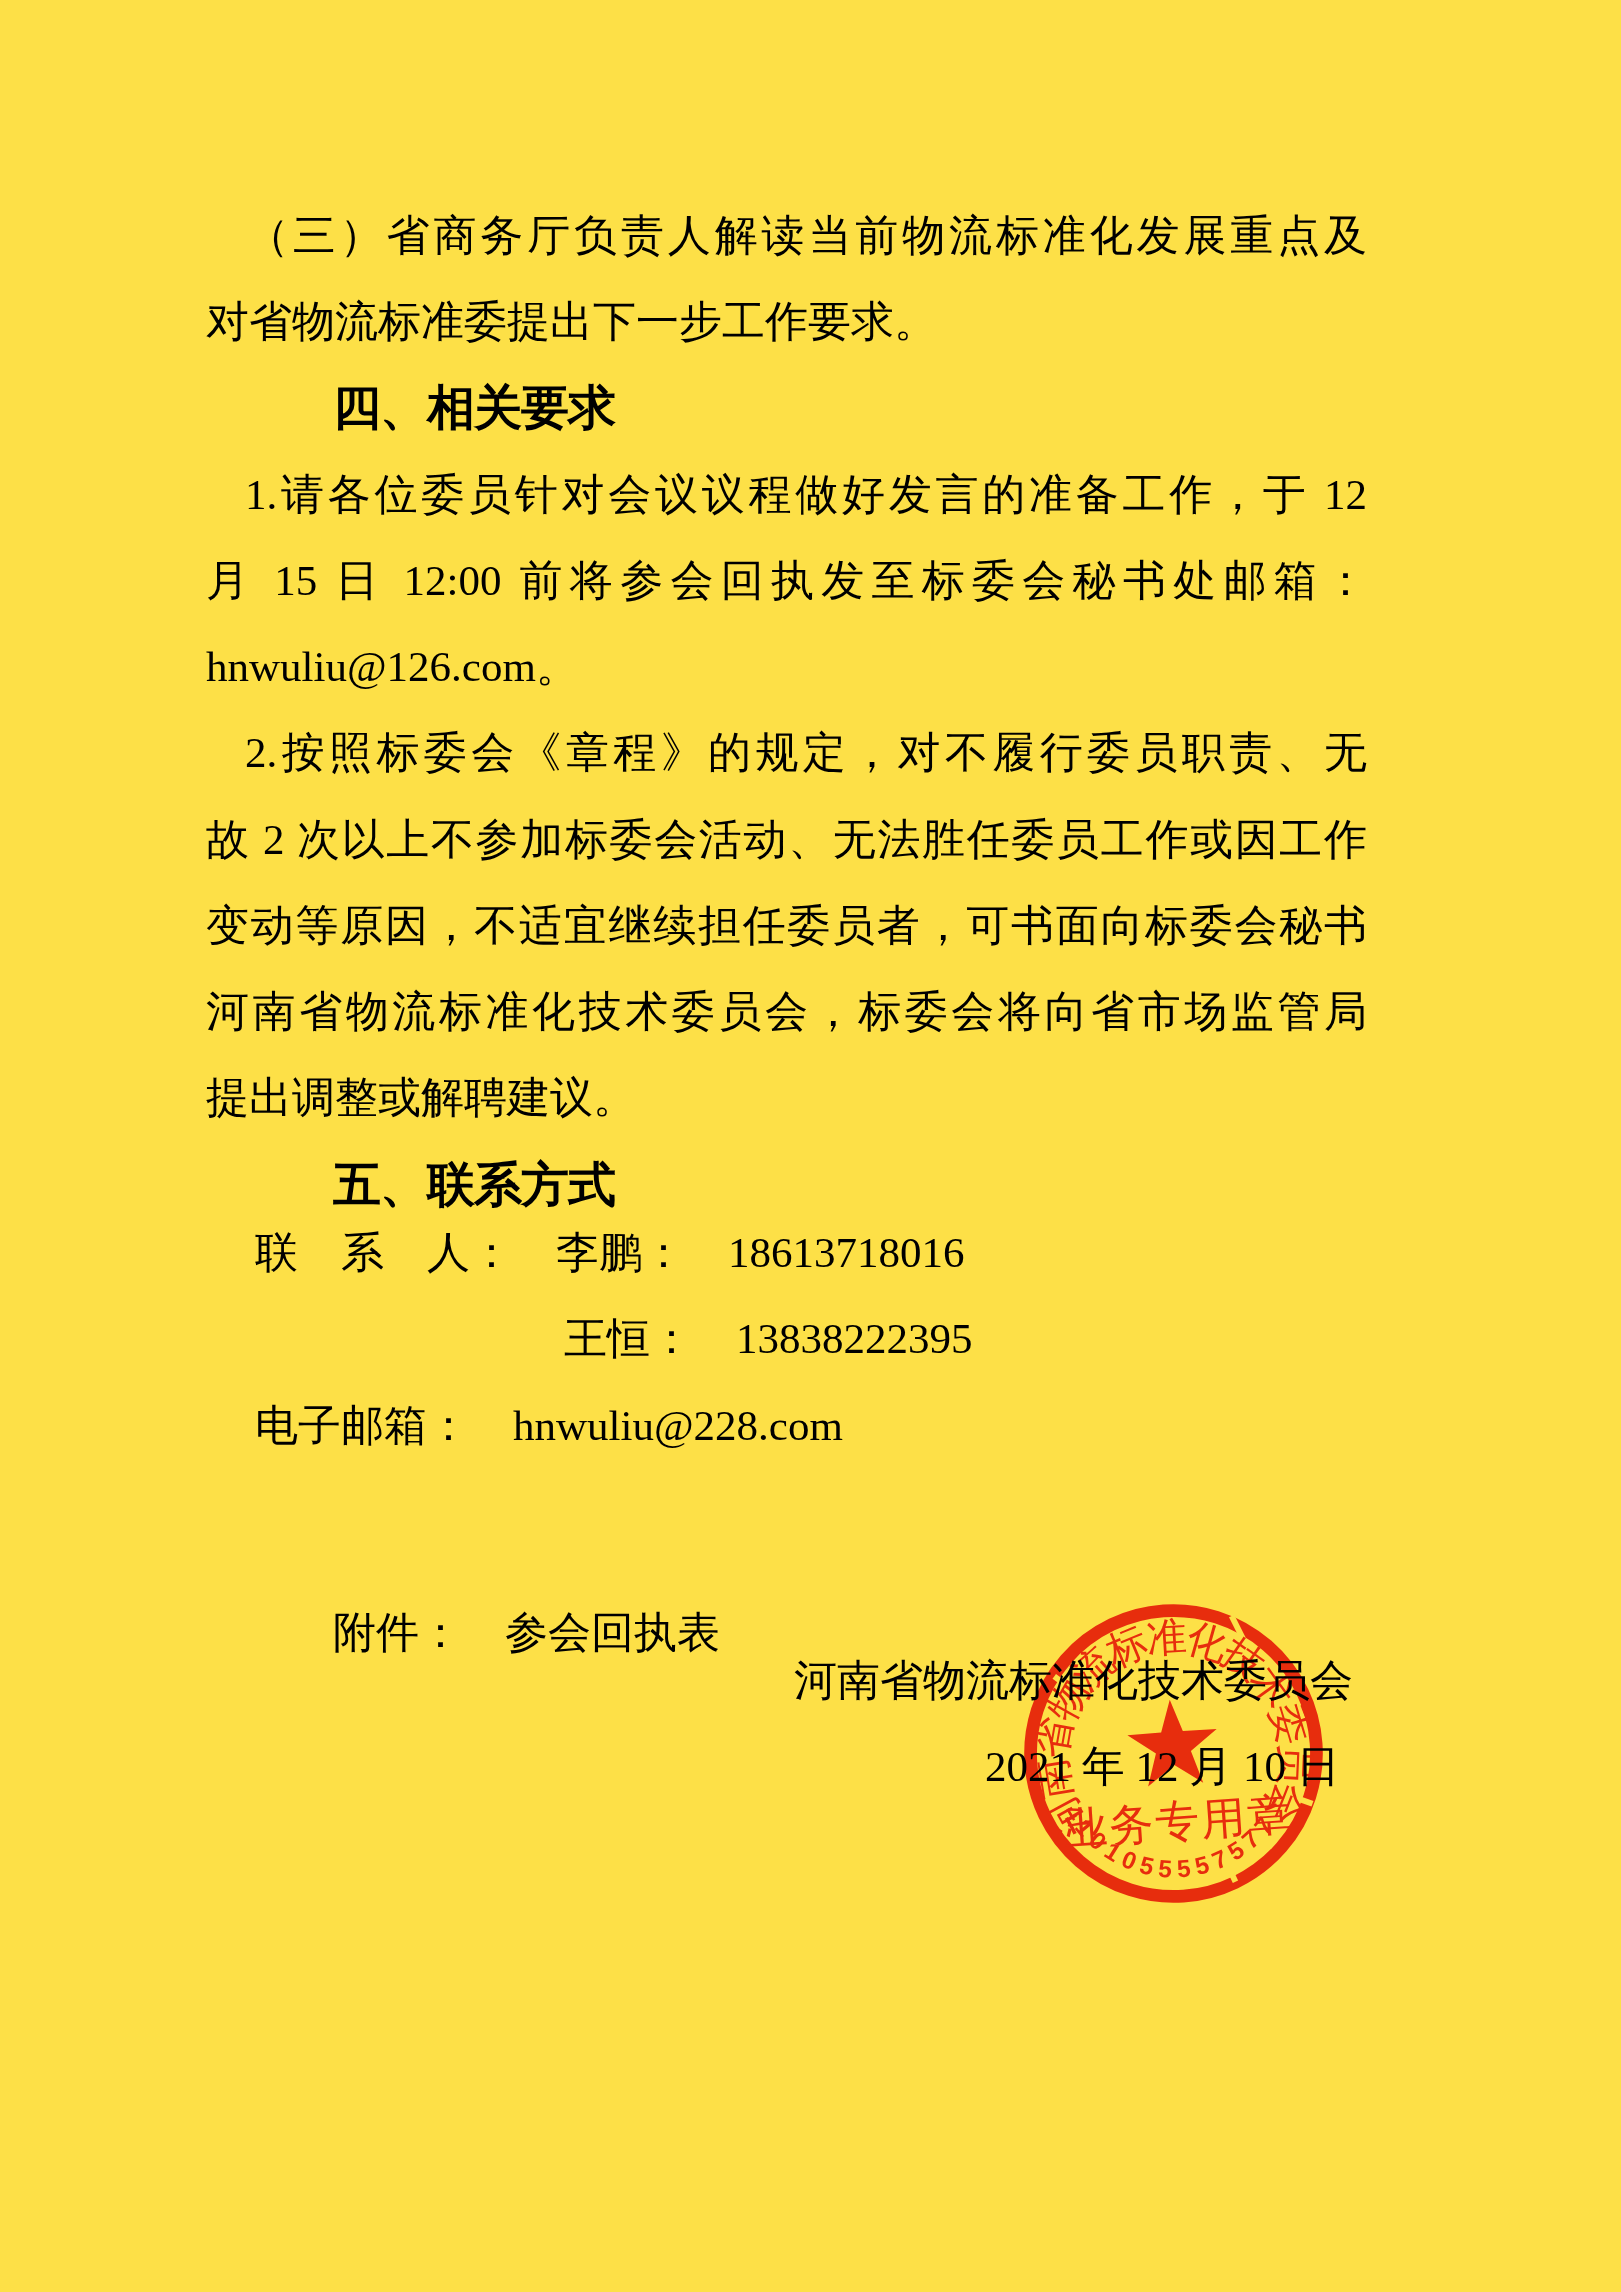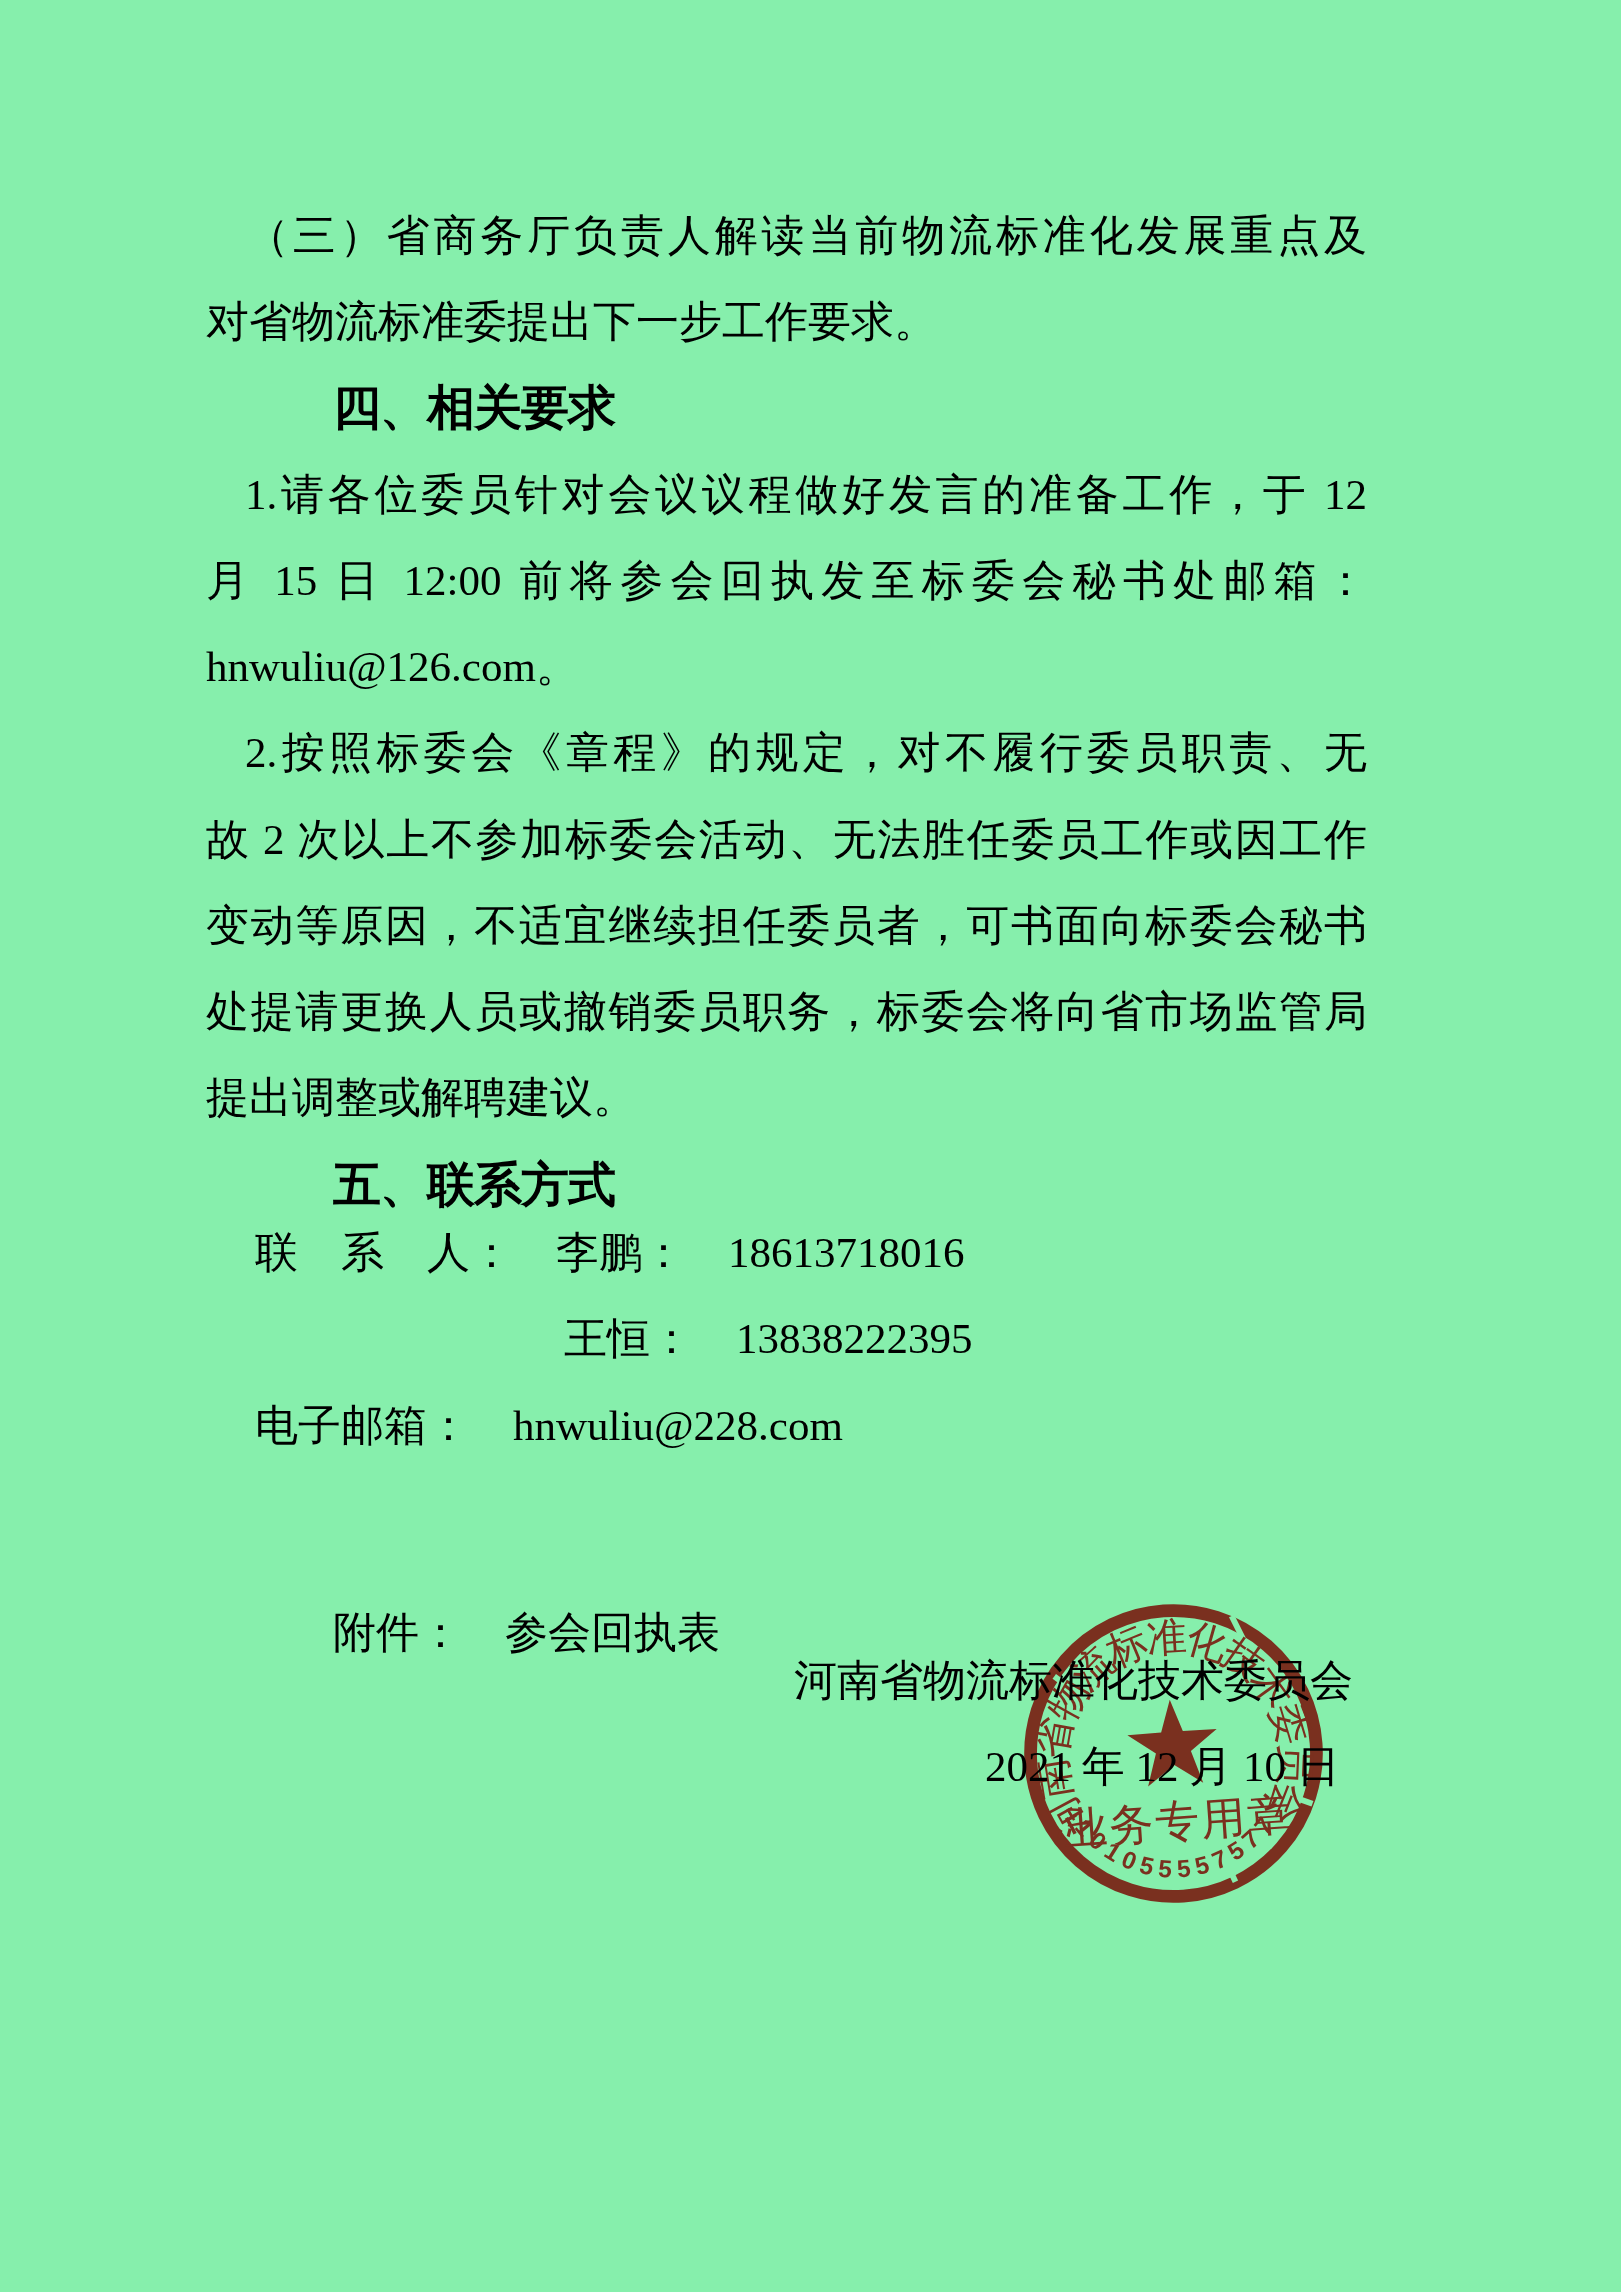--- a/index.html
+++ b/index.html
@@ -1,19 +1,19 @@
 <!DOCTYPE html>
 <html><head>
 <meta charset="utf-8">
 <style>
   html,body{margin:0;padding:0;background:#888;}
   .page{
     position:relative;
     width:1621px;height:2293px;
-    background:#86efac;
+    background:#fde047;
     overflow:hidden;
     font-family:"Liberation Serif","DejaVu Serif",serif;
     color:#000;
   }
   .line{
     position:absolute;
     font-size:43px;
     line-height:59px;
     white-space:pre;
     letter-spacing:0px;
@@ -67,21 +67,21 @@
 
   <div class="line heading l2">四、相关要求</div>
 
   <div class="line just l3">1.请各位委员针对会议议程做好发言的准备工作，于 12</div>
   <div class="line just l4">月 15 日 12:00 前将参会回执发至标委会秘书处邮箱：</div>
   <div class="line l5">hnwuliu@126.com。</div>
 
   <div class="line just l6">2.按照标委会《章程》的规定，对不履行委员职责、无</div>
   <div class="line just l7">故 2 次以上不参加标委会活动、无法胜任委员工作或因工作</div>
   <div class="line just l8">变动等原因，不适宜继续担任委员者，可书面向标委会秘书</div>
-  <div class="line just l9">处提请更换人员或撤销委员职务，标委会将向省市场监管局</div>
+  <div class="line just l9">河南省物流标准化技术委员会，标委会将向省市场监管局</div>
   <div class="line l10">提出调整或解聘建议。</div>
 
   <div class="line heading l11">五、联系方式</div>
 
   <div class="line l12">联　系　人：　李鹏：　18613718016</div>
   <div class="line l13">王恒：　13838222395</div>
   <div class="line l14">电子邮箱：　hnwuliu@228.com</div>
 
   <div class="line l15">附件：　参会回执表</div>
 

